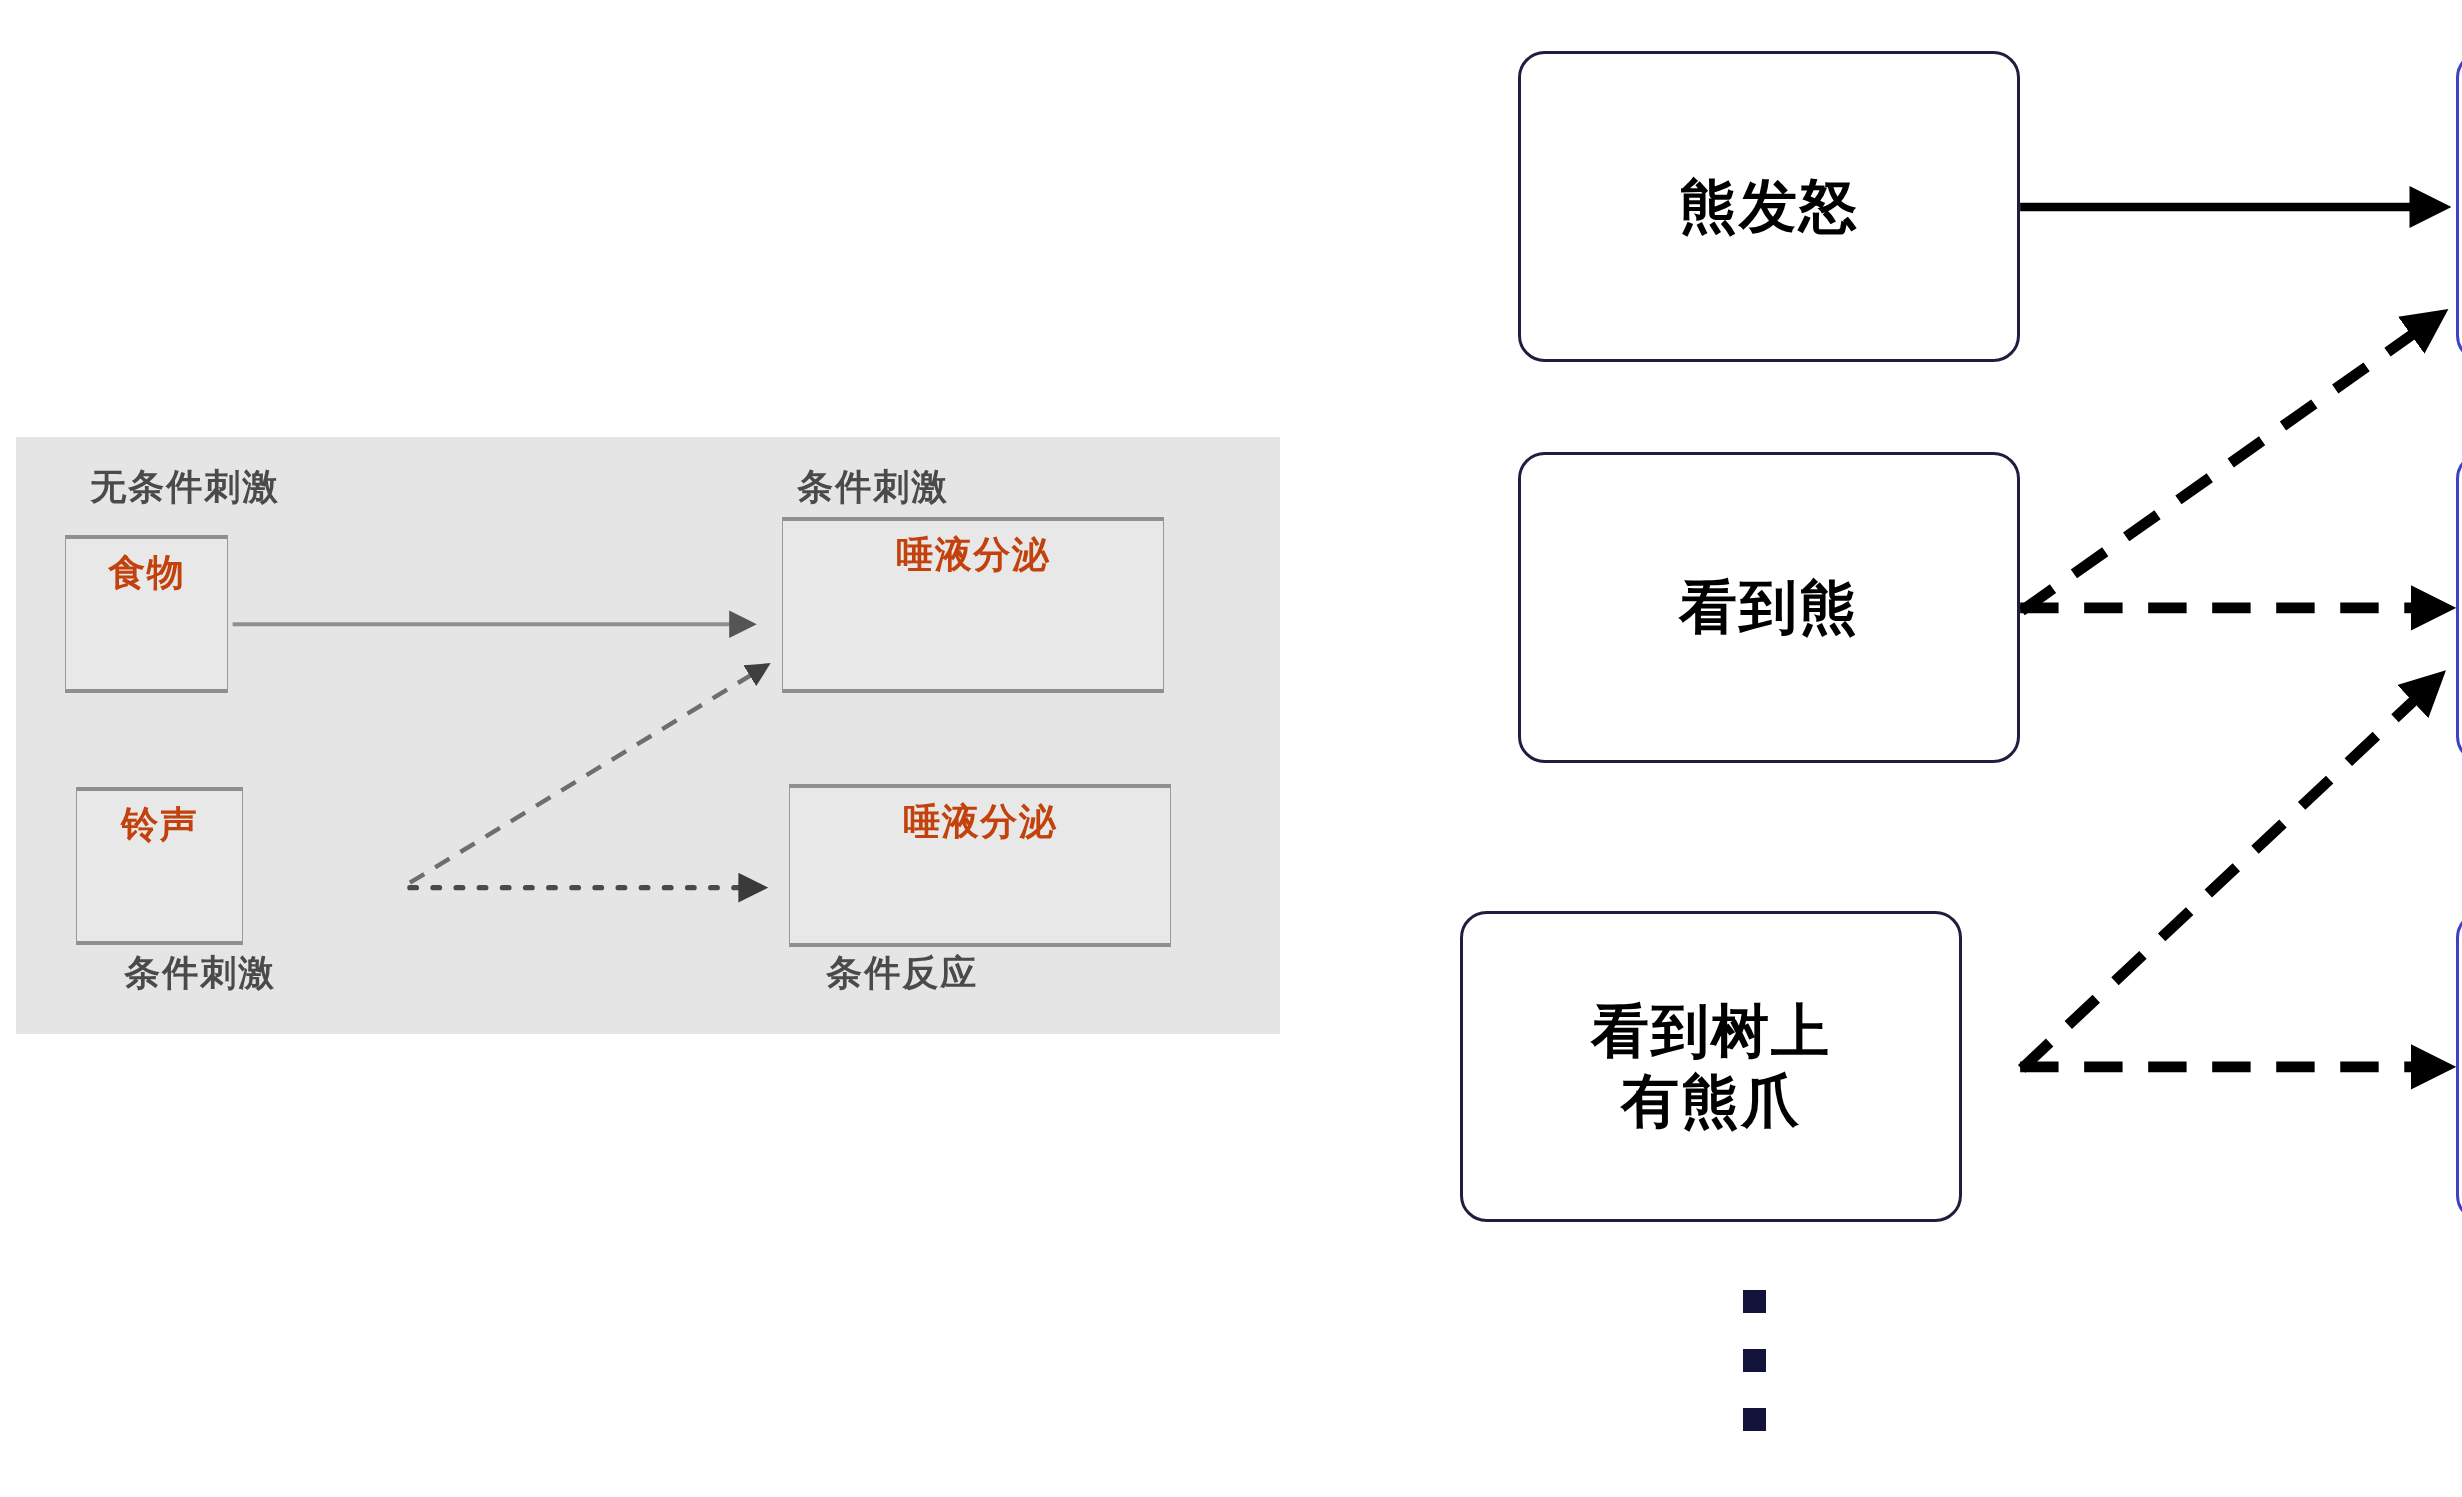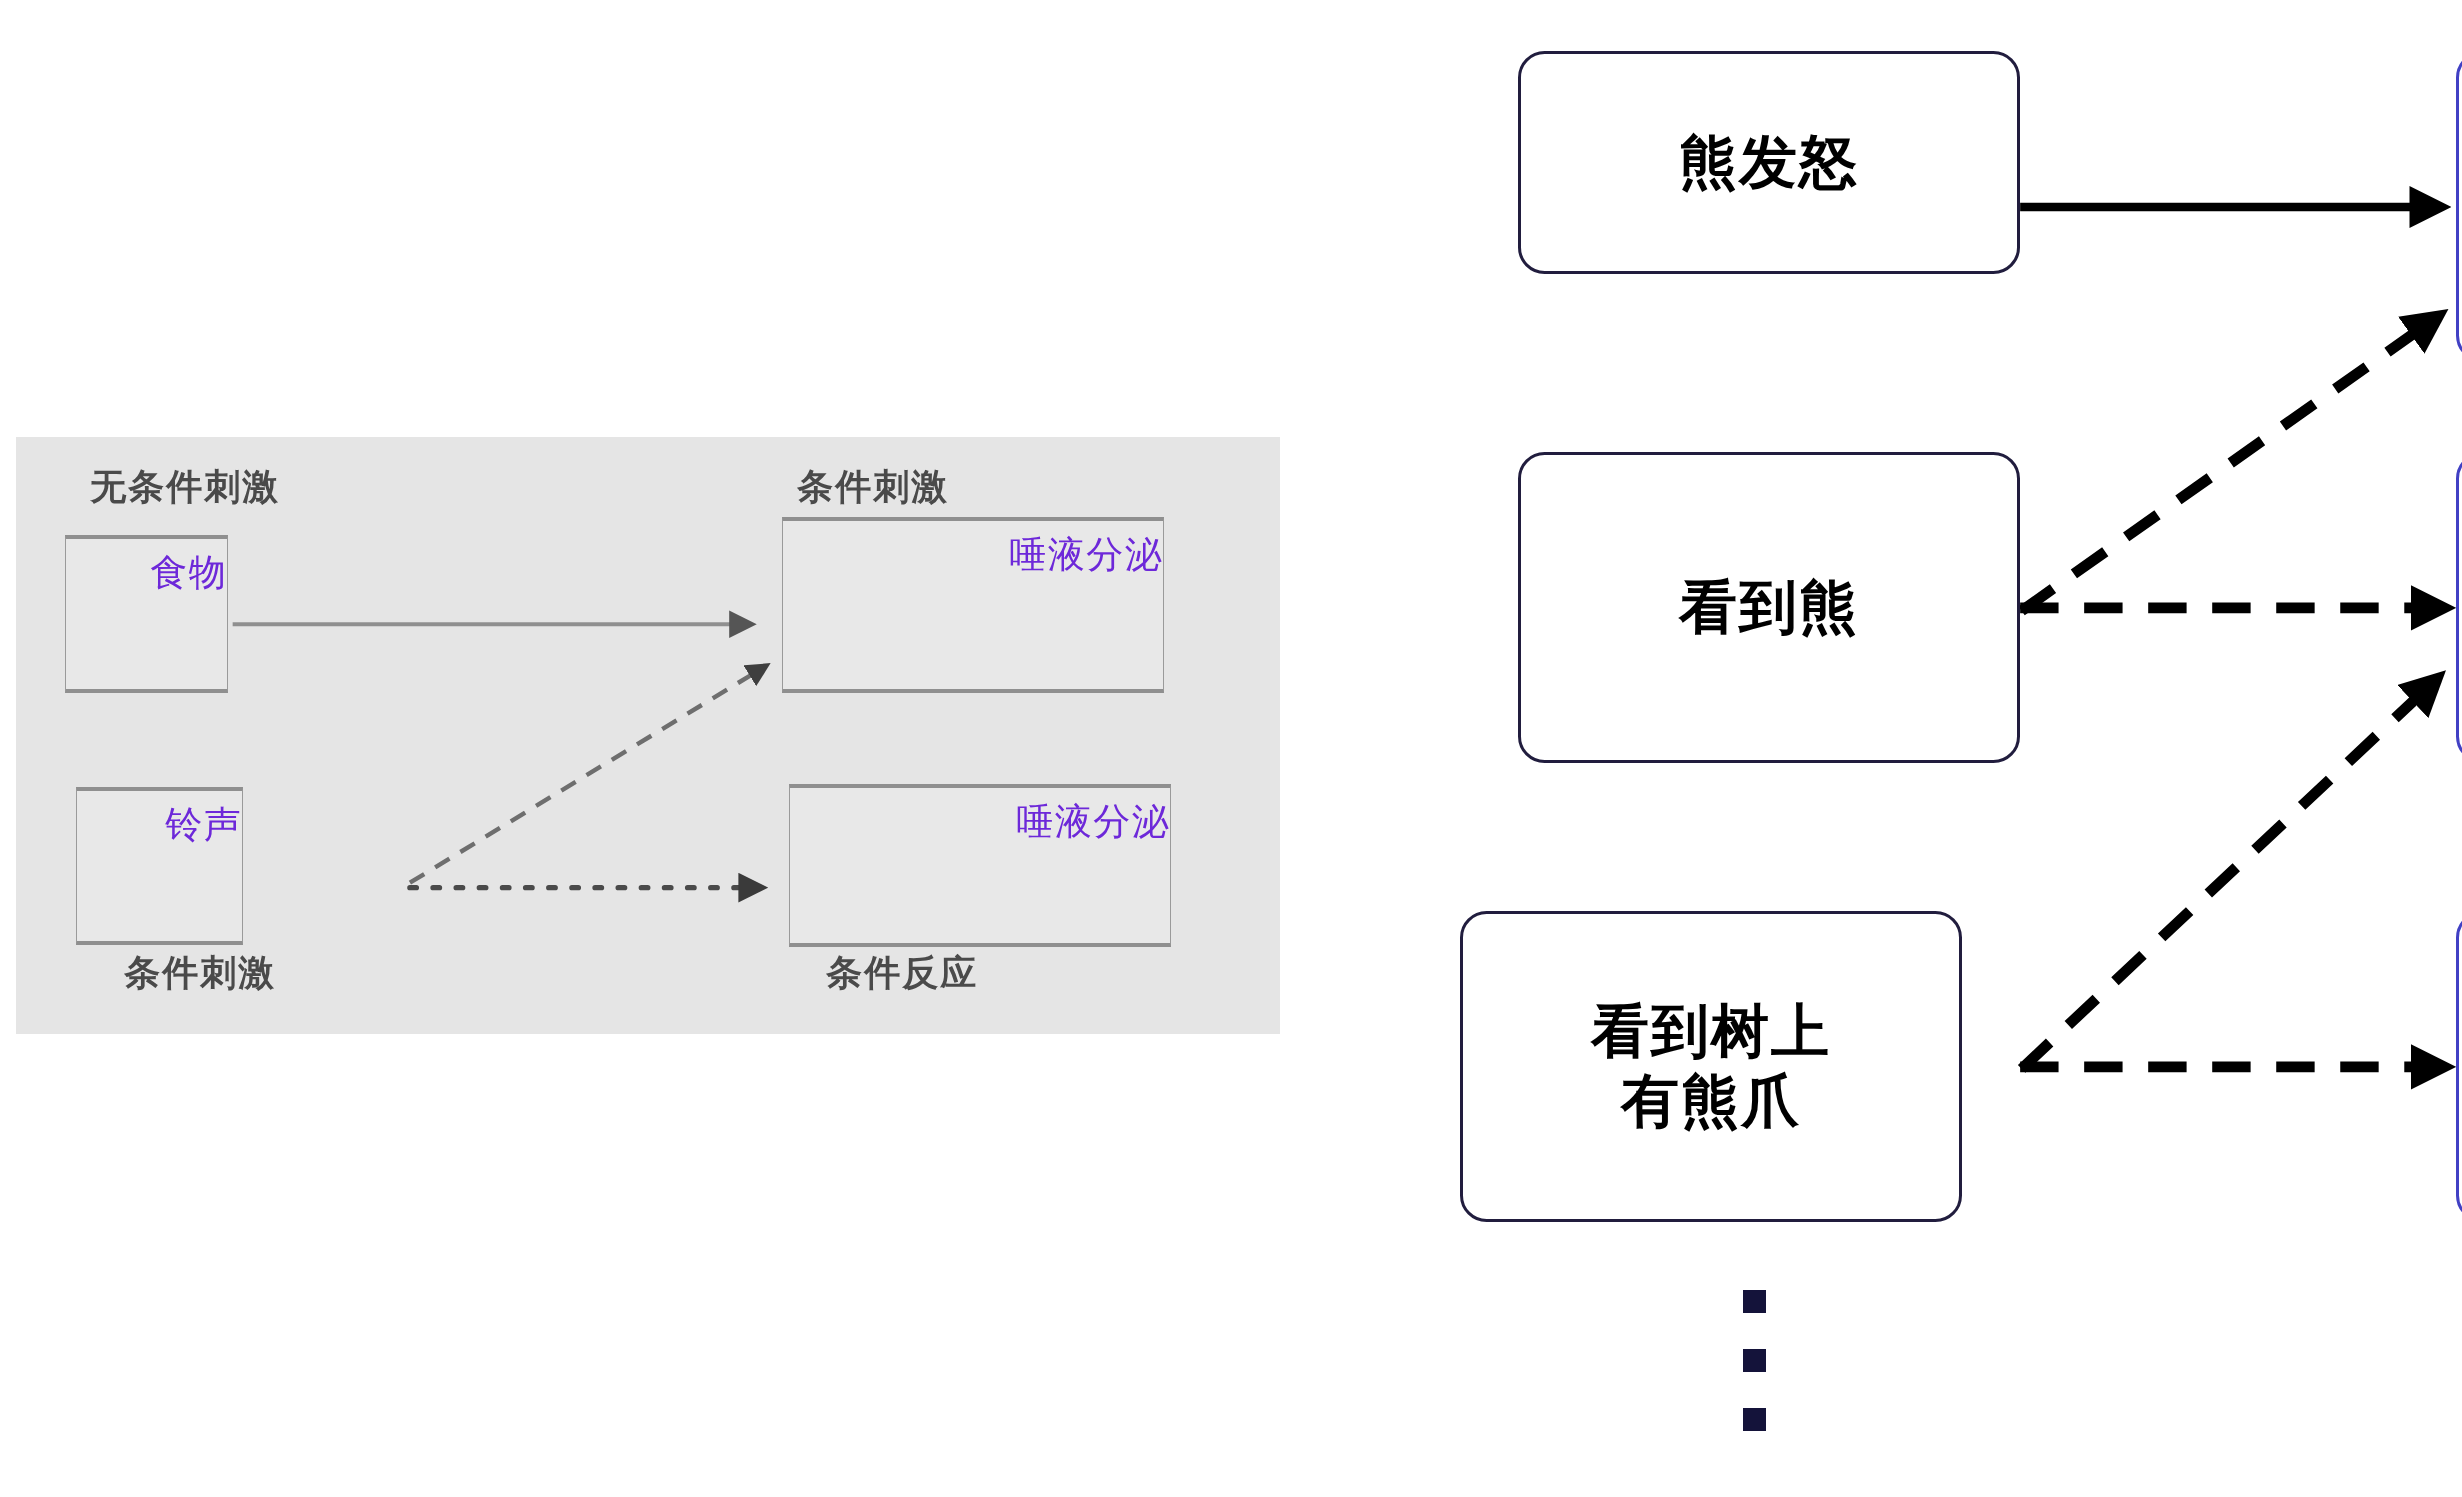--- a/index.html
+++ b/index.html
@@ -44,24 +44,24 @@
     background: #e8e8e8;
     border: 1.5px solid #9a9a9a;
     border-top: 4.4px solid #8f8f8f;
     border-bottom: 4.4px solid #8f8f8f;
     box-sizing: border-box;
   }
   .pv-box .pv-box-text {
     position: absolute;
     left: 0; right: 0;
     top: 8.9px;
-    text-align: right;
-    color: #6d28d9;
+    text-align: center;
+    color: #c2410c;
     font-size: 37px;
-    font-weight: 400;
+    font-weight: 700;
     letter-spacing: 1.5px;
     white-space: nowrap;
     font-family: "DejaVu Sans", "Liberation Sans", sans-serif;
   }
   #pv-box-food  { left: 49px;  top: 98px; width: 163px; height: 158px; }
   #pv-box-bell  { left: 60px;  top: 350px; width: 167px; height: 158px; }
   #pv-box-sal1  { left: 766px; top: 80px; width: 382px; height: 176px; }
   #pv-box-sal2  { left: 773px; top: 347px; width: 382px; height: 163px; }
 
   #pv-svg {
@@ -94,21 +94,21 @@
 
   .rl-cn-text {
     color: #000000;
     font-size: 58px;
     font-weight: 700;
     line-height: 1.20;
     letter-spacing: 2px;
     font-family: "DejaVu Sans", "Liberation Sans", sans-serif;
   }
 
-  #rl-box-bear-angry { left: 1518px; top: 51px;  width: 502px; height: 223px; }
+  #rl-box-bear-angry { left: 1518px; top: 51px;  width: 502px; height: 311px; }
   #rl-box-see-bear   { left: 1518px; top: 452px;  width: 502px; height: 311px; }
   #rl-box-claw       { left: 1460px; top: 911px; width: 502px; height: 311px; }
   #rl-box-reward     { left: 2456px; top: 51px;  width: 502px; height: 311px; }
   #rl-box-vsprime    { left: 2456px; top: 452px;  width: 502px; height: 311px; }
   #rl-box-vs         { left: 2456px; top: 911px; width: 502px; height: 311px; }
 
   #rl-svg {
     position: absolute;
     left: 0; top: 0;
     width: 3306px;

